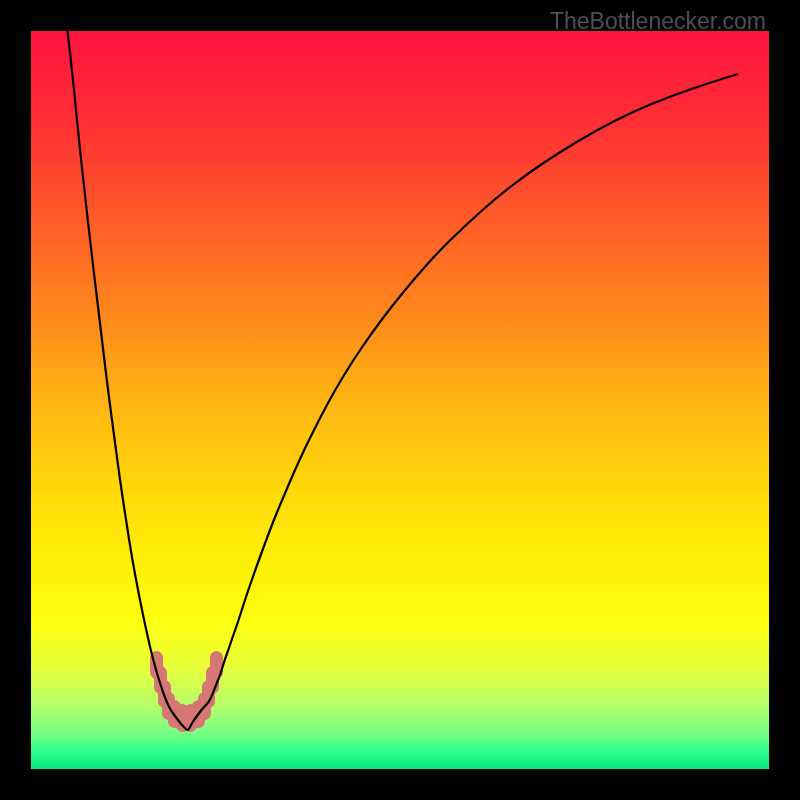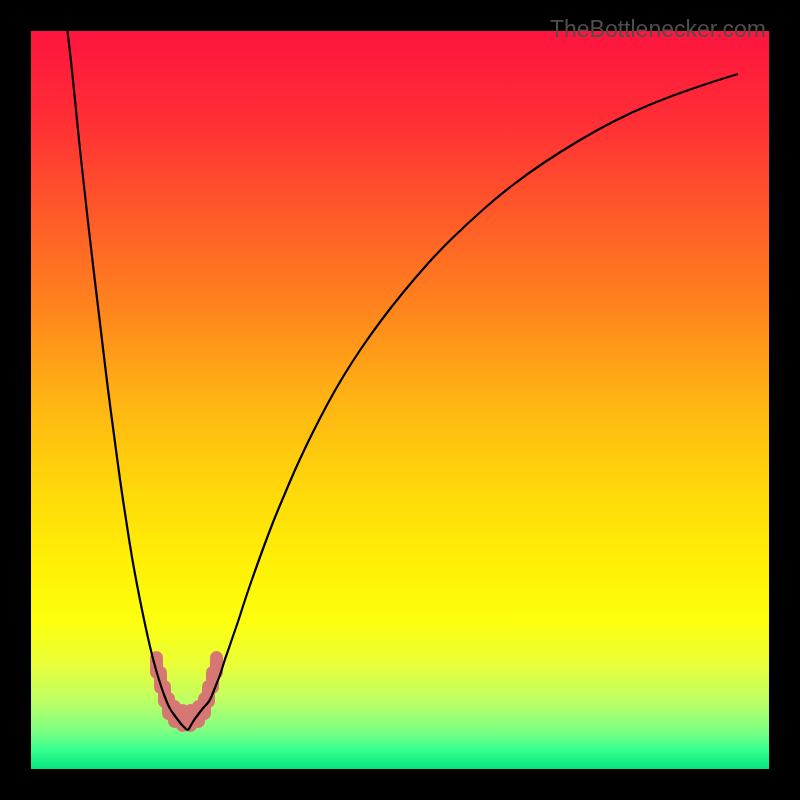--- a/index.html
+++ b/index.html
@@ -55,14 +55,14 @@
         <rect x="145" y="673" width="13" height="28" rx="6.5" ry="6.5" fill="#d77773"></rect>
         <rect x="153" y="673" width="13" height="28" rx="6.5" ry="6.5" fill="#d77773"></rect>
         <rect x="161" y="669" width="13" height="28" rx="6.5" ry="6.5" fill="#d77773"></rect>
         <rect x="167" y="661" width="13" height="28" rx="6.5" ry="6.5" fill="#d77773"></rect>
         <rect x="171" y="649" width="13" height="28" rx="6.5" ry="6.5" fill="#d77773"></rect>
         <rect x="175" y="635" width="13" height="28" rx="6.5" ry="6.5" fill="#d77773"></rect>
         <rect x="179" y="620" width="13" height="28" rx="6.5" ry="6.5" fill="#d77773"></rect>
       </g>
     <path id="curve" fill="none" d="M 31 -41 Q 31 -41 32.5 -31 Q 34 -21 35.5 -8.5 Q 37 4 39 21.5 Q 41 39 43 59 Q 45 79 47 99 Q 49 119 51.5 141.5 Q 54 164 56.5 186.5 Q 59 209 62 234 Q 65 259 68 284 Q 71 309 74 334 Q 77 359 80 381.5 Q 83 404 86 426.5 Q 89 449 92 469 Q 95 489 98 508 Q 101 527 104 543 Q 107 559 109.5 571.5 Q 112 584 114.5 595.5 Q 117 607 119 615.5 Q 121 624 123 631.5 Q 125 639 127 645.5 Q 129 652 130.5 656.5 Q 132 661 133.5 665 Q 135 669 136.5 672.5 Q 138 676 139.5 678.5 Q 141 681 142.5 683 Q 144 685 145.5 687 Q 147 689 148.5 691 Q 150 693 151.5 694.5 Q 153 696 155 698 Q 157 700 158.5 697 Q 160 694 161.5 691.5 Q 163 689 164.5 687 Q 166 685 167.5 683 Q 169 681 170.5 679 Q 172 677 174 675 Q 176 673 177.5 671 Q 179 669 180.5 665.5 Q 182 662 183.5 658 Q 185 654 186.5 650.5 Q 188 647 189.5 642.5 Q 191 638 192.5 633 Q 194 628 196 622.5 Q 198 617 200 611 Q 202 605 204.5 598 Q 207 591 209.5 583 Q 212 575 215 566 Q 218 557 221.5 547 Q 225 537 229 526 Q 233 515 237.5 503 Q 242 491 247 479 Q 252 467 257.5 454 Q 263 441 269 428 Q 275 415 282 401 Q 289 387 296.5 373 Q 304 359 312.5 345 Q 321 331 330.5 317 Q 340 303 350.5 289 Q 361 275 372.5 261 Q 384 247 396.5 233 Q 409 219 422.5 206 Q 436 193 450.5 180 Q 465 167 480.5 155 Q 496 143 512.5 132 Q 529 121 546.5 110.5 Q 564 100 582.5 90.5 Q 601 81 620.5 73 Q 640 65 660.5 58 Q 681 51 694 47 T 707 43" stroke="#000000" stroke-width="2.2"></path>
   </svg>
-  <div class="watermark" style="top: 16px; right: 34px;">TheBottlenecker.com</div>
+  <div class="watermark" style="top: 8px; right: 34px;">TheBottlenecker.com</div>
 </div>
 
 </body></html>

